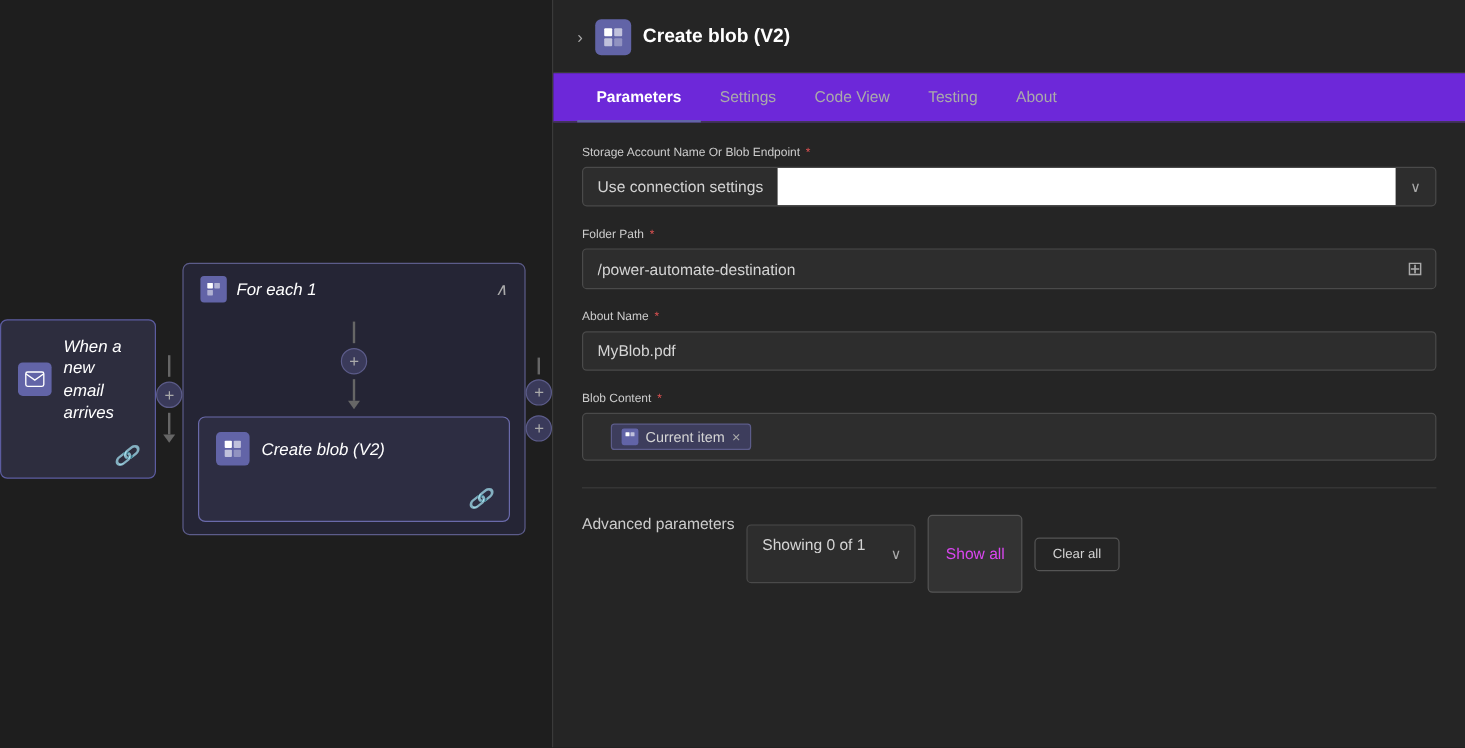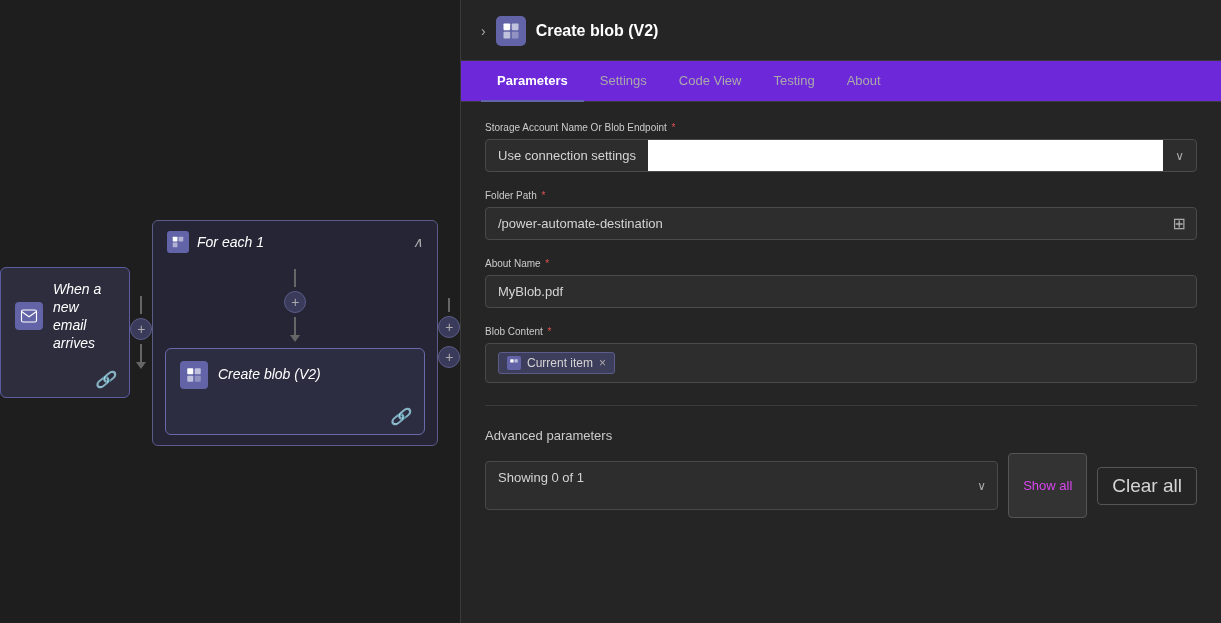--- a/index.html
+++ b/index.html
@@ -356,21 +356,21 @@
       color: #aaa;
       cursor: pointer;
       font-size: 16px;
     }
 
     
     .blob-content-area {
       background: #2d2d2d;
       border: 1px solid #4a4a4a;
       border-radius: 4px;
-      padding: 8px 12px;
+      padding: 8px 23px;
       display: flex;
       align-items: center;
       gap: 8px;
       min-height: 38px;
     }
 
     .tag-item {
       display: flex;
       align-items: center;
       background: #3d3d5c;
@@ -408,21 +408,21 @@
     
     .divider {
       border: none;
       border-top: 1px solid #3a3a3a;
       margin: 4px 0;
     }
 
     
     .advanced-section {
       display: flex;
-      flex-direction: column;
+      flex-direction: row;
       gap: 10px;
     }
 
     .advanced-label {
       color: #cccccc;
       font-size: 13px;
     }
 
     .advanced-row {
       display: flex;
@@ -468,21 +468,21 @@
       cursor: pointer;
       white-space: nowrap;
     }
 
     .clear-all-btn {
       background: transparent;
       border: 1px solid #555;
       border-radius: 4px;
       color: #d4d4d4;
       padding: 7px 14px;
-      font-size: 19px;
+      font-size: 11px;
       cursor: pointer;
       white-space: nowrap;
     }
 
     
     .content-area::-webkit-scrollbar { width: 6px; }
     .content-area::-webkit-scrollbar-track { background: #252525; }
     .content-area::-webkit-scrollbar-thumb { background: #444; border-radius: 3px; }
   </style>
 </head>

